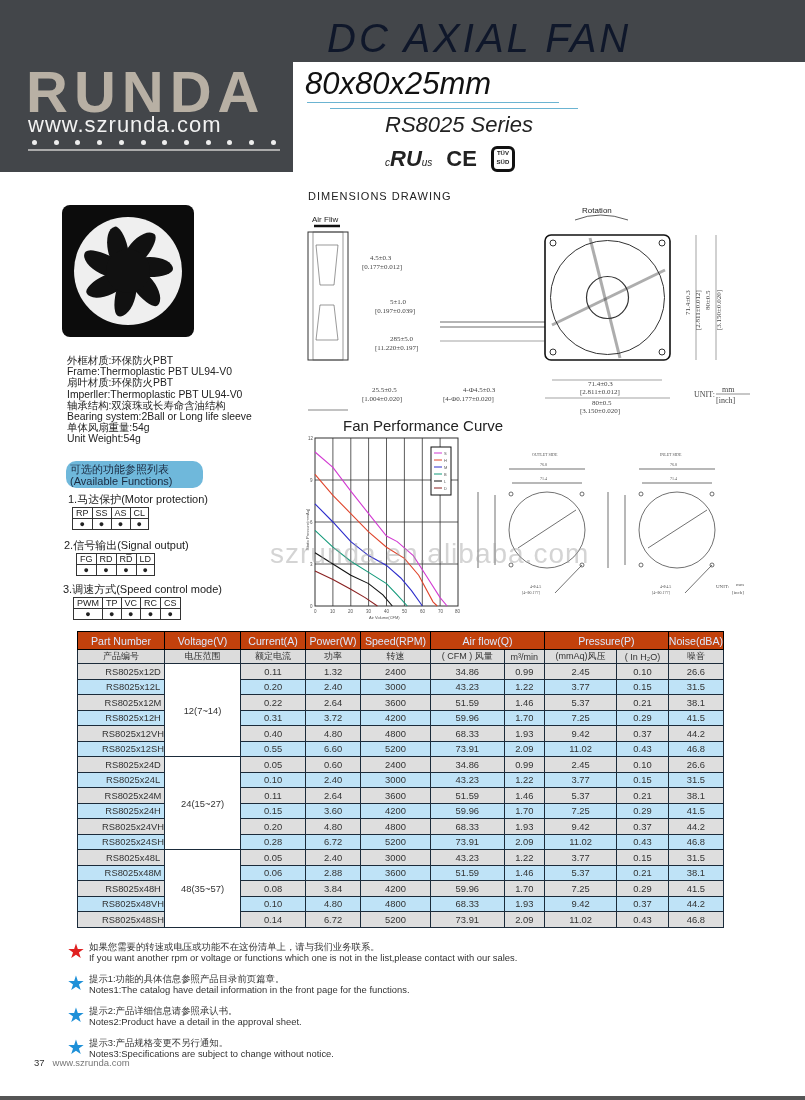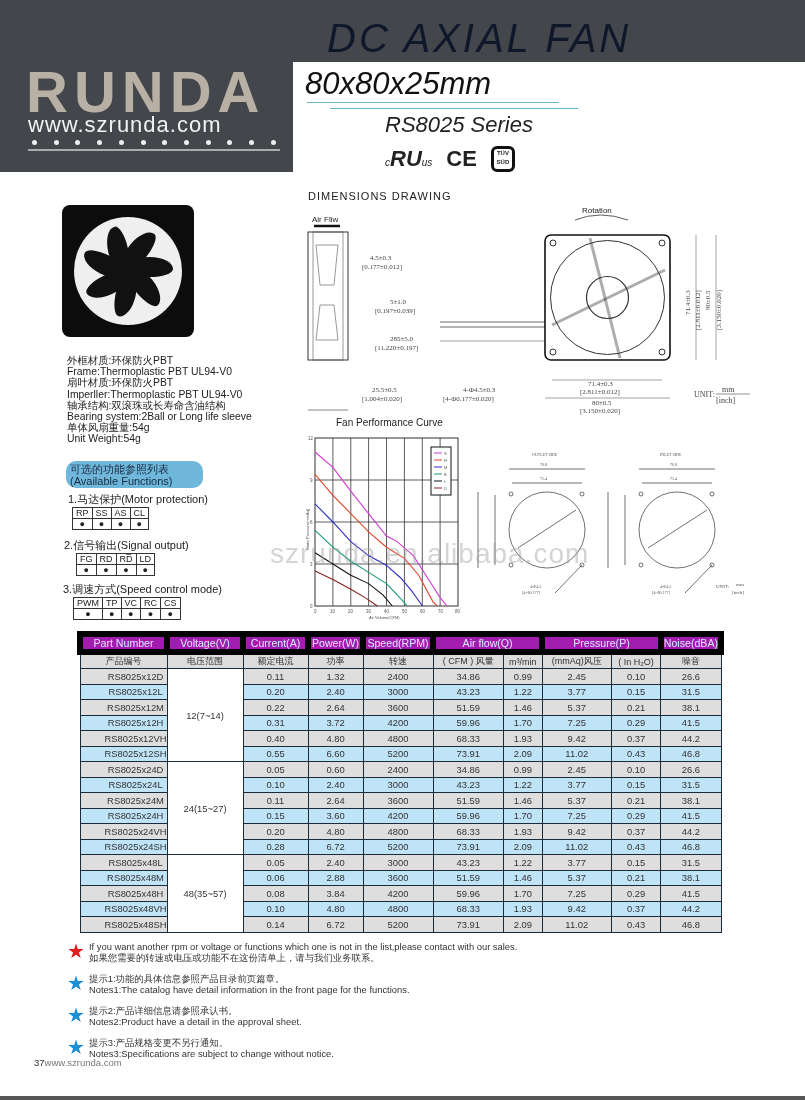--- a/index.html
+++ b/index.html
@@ -24,36 +24,36 @@
 .fanphoto .ring{position:absolute;left:12px;top:12px;width:108px;height:108px;border-radius:50%;background:#efefef}
 .fanphoto .hub{position:absolute;left:44px;top:44px;width:44px;height:44px;border-radius:50%;background:#111}
 .fanphoto .blade{position:absolute;width:46px;height:20px;background:#111;border-radius:50% 50% 50% 50%/60% 60% 40% 40%;left:43px;top:56px;transform-origin:22px 10px}
 .specs{position:absolute;left:67px;top:355px;font-size:10.4px;line-height:11.2px;color:#222}
 .func-badge{position:absolute;left:66px;top:461px;width:137px;height:27px;background:#6fb8db;border-radius:10px;font-size:11px;line-height:12px;padding:2px 4px;color:#1a2a40}
 .func-title{position:absolute;font-size:11px;color:#222}
 .ftable{position:absolute;border-collapse:collapse;font-size:9px}
 .ftable td{border:1px solid #333;text-align:center;height:11px;padding:0 3px;line-height:10px}
 .dim-title{position:absolute;left:308px;top:190px;font-size:11px;letter-spacing:1px;color:#222}
 .drawing{position:absolute;left:300px;top:200px}
-.chart-title{position:absolute;left:336px;top:417px;font-size:10px;color:#222}
+.chart-title{position:absolute;left:343px;top:417px;font-size:15px;color:#222}
 .chart{position:absolute;left:305px;top:430px}
 .wm{position:absolute;left:270px;top:538px;font-size:28px;color:rgba(160,160,160,0.45);letter-spacing:1px}
 .spec-table{position:absolute;left:77px;top:631px;border-collapse:collapse;width:647px;font-size:9.4px}
-.spec-table th{background:#a21caf;color:#dbe9ff;font-weight:normal;height:18px;border:6px solid #000000;font-size:10.6px;padding:0}
+.spec-table th{background:#c2410c;color:#dbe9ff;font-weight:normal;height:18px;border:1px solid #000000;font-size:10.6px;padding:0}
 .spec-table td{height:15.5px;border:1px solid #1b2b3a;text-align:center;padding:0;color:#333}
 .spec-table tr.sub td{background:#dcdcdc;height:13px;font-size:9px}
 .spec-table td.pn{text-align:center;padding-left:24px}
 .spec-table tr.g td{background:#dedede}
 .spec-table tr.b td{background:#bfe3f7}
 .spec-table td.volt{background:#fff !important}
 .notes{position:absolute;left:67px;top:942px;font-size:9.4px;line-height:10.5px;color:#333}
 .note{display:flex;gap:4px;margin-bottom:11px;align-items:flex-start}
 .star{font-size:20px;line-height:18px;width:18px}
 .footer{position:absolute;left:34px;top:1057px;font-size:9.5px;color:#777}
-.footer b{color:#333;font-weight:normal;}
+.footer b{color:#333;font-weight:normal;margin-right:8px}
 .bottom-bar{position:absolute;left:0;top:1096px;width:805px;height:4px;background:#555}
 </style>
 </head>
 <body>
 
 <div class="hdr-band"></div>
 <div class="hdr-left"></div>
 <div class="hdr-title">DC AXIAL FAN</div>
 <div class="brand">RUNDA</div>
 <div class="brand-url">www.szrunda.com</div>
@@ -531,22 +531,22 @@
         <td>0.43</td>
         <td>46.8</td>
       </tr>
     </tbody>
 </table>
 
 <div class="notes">
   <div class="note">
       <span class="star" style="color:#e02020">★</span>
       <div>
+        <div>如果您需要的转速或电压或功能不在这份清单上，请与我们业务联系。</div>
         <div>If you want another rpm or voltage or functions which one is not in the list,please contact with our sales.</div>
-        <div>如果您需要的转速或电压或功能不在这份清单上，请与我们业务联系。</div>
       </div>
     </div>
   <div class="note">
       <span class="star" style="color:#1e90d8">★</span>
       <div>
         <div>提示1:功能的具体信息参照产品目录前页篇章。</div>
         <div>Notes1:The catalog have detail information in the front page for the functions.</div>
       </div>
     </div>
   <div class="note">

